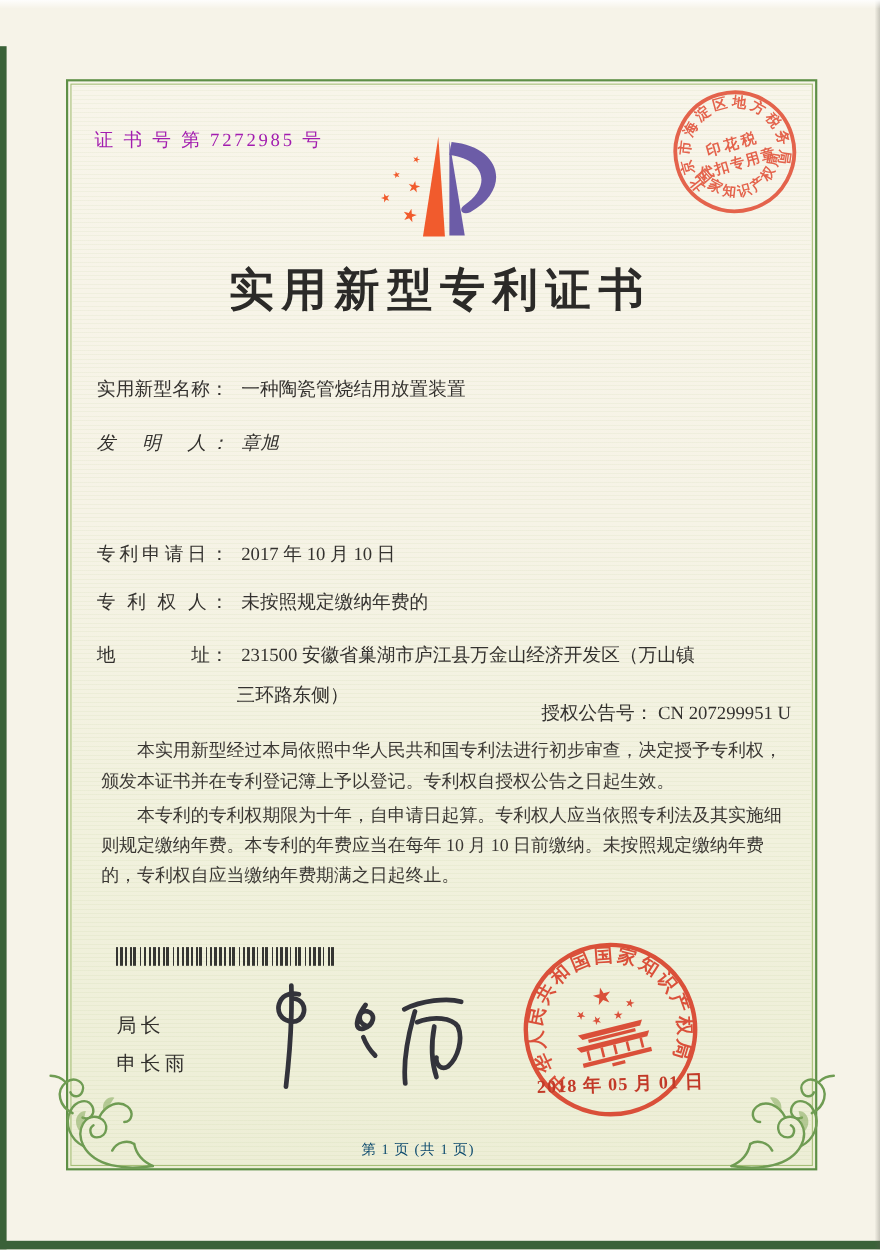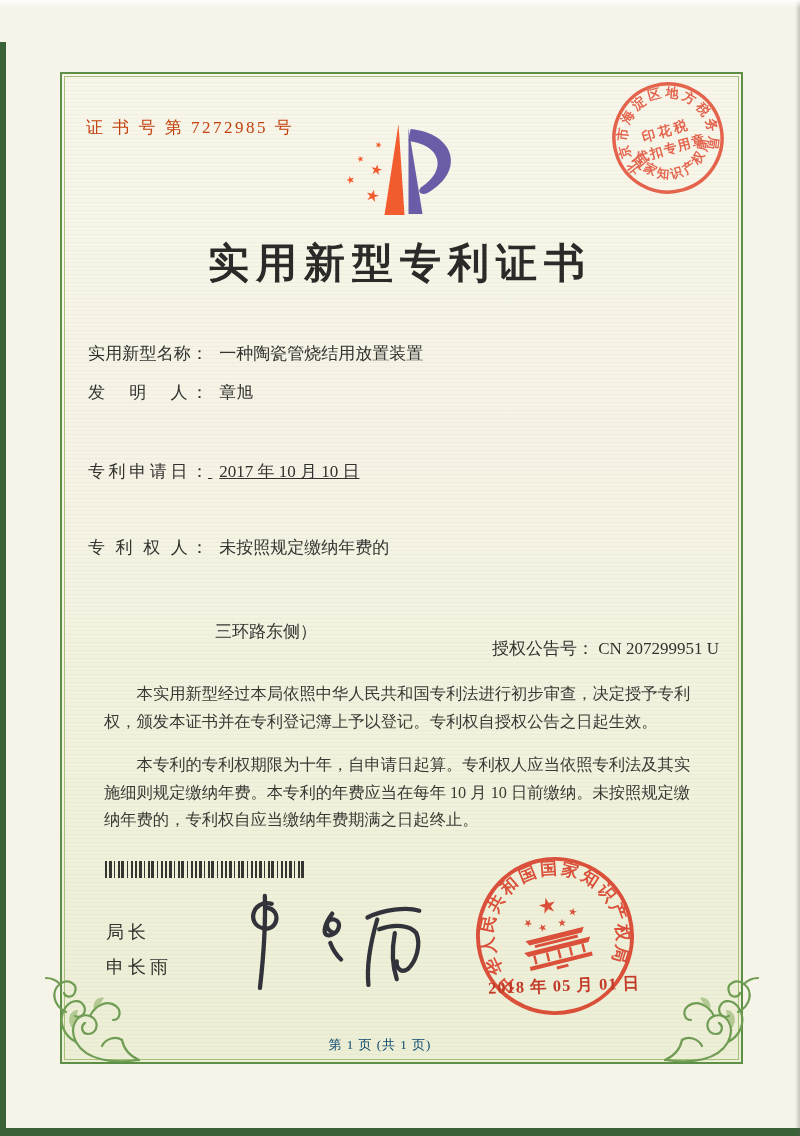--- a/index.html
+++ b/index.html
@@ -21,31 +21,31 @@
          background:linear-gradient(180deg,#f8f5ea 0%,#f6f3e6 40%,#f1f1dd 70%,#edeed6 100%);}
   .frame::before{content:"";position:absolute;inset:2px;border:1px solid #a6bf78;}
   .frame::after{content:"";position:absolute;inset:4px;
          background:repeating-linear-gradient(180deg,rgba(140,170,90,.07) 0 1px,rgba(0,0,0,0) 1px 4px);}
   .flourish{position:absolute;width:100px;height:95px;}
   .flourish.bl{left:42px;top:976px;}
   .flourish.br{left:662px;top:976px;transform:scaleX(-1);}
 
   
   .abs{position:absolute;color:#33312e;}
-  .certno{left:86px;top:116px;font-size:17px;letter-spacing:2.5px;color:#c2410c;}
+  .certno{left:86px;top:116px;font-size:17px;letter-spacing:2.5px;color:#a21caf;}
   .title{left:0;top:236px;width:800px;text-align:center;font-size:41px;font-weight:600;
          letter-spacing:7px;color:#2b2a28;}
   .row{left:88px;font-size:17px;white-space:nowrap;}
   .row .lbl{display:inline-block;width:120px;text-align:justify;text-align-last:justify;
             text-justify:inter-character;vertical-align:top;}
   .row .val{margin-left:7px;}
   .addr2{left:215px;font-size:17px;}
   .grant-pub{left:468px;margin-left:24px;}
   .paras{left:88px;top:664px;width:628px;font-size:16.3px;line-height:27.6px;color:#3b3834;}
-  .paras p{margin:16px;text-indent:2em;}
+  .paras p{margin:4px;text-indent:2em;}
 
   .barcode{position:absolute;left:105px;top:861px;width:201px;height:17px;opacity:.88;
     background:repeating-linear-gradient(90deg,
       #1c1c1c 0 2px,rgba(0,0,0,0) 2px 4px,
       #1c1c1c 4px 7px,rgba(0,0,0,0) 7px 9px,
       #1c1c1c 9px 10px,rgba(0,0,0,0) 10px 13px,
       #1c1c1c 13px 15px,rgba(0,0,0,0) 15px 16px,
       #1c1c1c 16px 19px,rgba(0,0,0,0) 19px 22px,
       #1c1c1c 22px 23px,rgba(0,0,0,0) 23px 26px,
       #1c1c1c 26px 28px,rgba(0,0,0,0) 28px 30px);}
@@ -133,31 +133,35 @@
       <text x="0" y="15" text-anchor="middle" font-size="13" letter-spacing="1.5" font-weight="600">代扣专用章</text>
     </g>
   </svg>
 
   <div class="abs row" style="top:342px;">
     <span class="lbl">实用新型名称：</span>
     <span class="val">一种陶瓷管烧结用放置装置</span>
   </div>
 
   <div class="abs title">实用新型专利证书</div>
-  <div class="abs row" style="top:381px;">
+  <div class="abs row" style="top:391px;font-style:italic;">
     <span class="lbl">发　明　人：</span>
     <span class="val">章旭</span>
   </div>
-  <div class="abs row" style="top:460px;text-decoration:underline;">
+  <div class="abs row" style="top:492px;">
     <span class="lbl">专利申请日：</span>
     <span class="val">2017 年 10 月 10 日</span>
   </div>
   <div class="abs row" style="top:536px;">
     <span class="lbl">专 利 权 人：</span>
     <span class="val">未按照规定缴纳年费的</span>
+  </div>
+  <div class="abs row" style="top:584px;">
+    <span class="lbl">地　　　　址：</span>
+    <span class="val">231500 安徽省巢湖市庐江县万金山经济开发区（万山镇</span>
   </div>
   <div class="abs addr2" style="top:620px;">三环路东侧）</div>
   <div class="abs row grant-pub" style="top:637px;">
     <span>授权公告号：</span>
     <span>CN 207299951 U</span>
   </div>
 
   <div class="abs paras">
     <p>本实用新型经过本局依照中华人民共和国专利法进行初步审查，决定授予专利权，颁发本证书并在专利登记簿上予以登记。专利权自授权公告之日起生效。</p>
     <p>本专利的专利权期限为十年，自申请日起算。专利权人应当依照专利法及其实施细则规定缴纳年费。本专利的年费应当在每年 10 月 10 日前缴纳。未按照规定缴纳年费的，专利权自应当缴纳年费期满之日起终止。</p>

